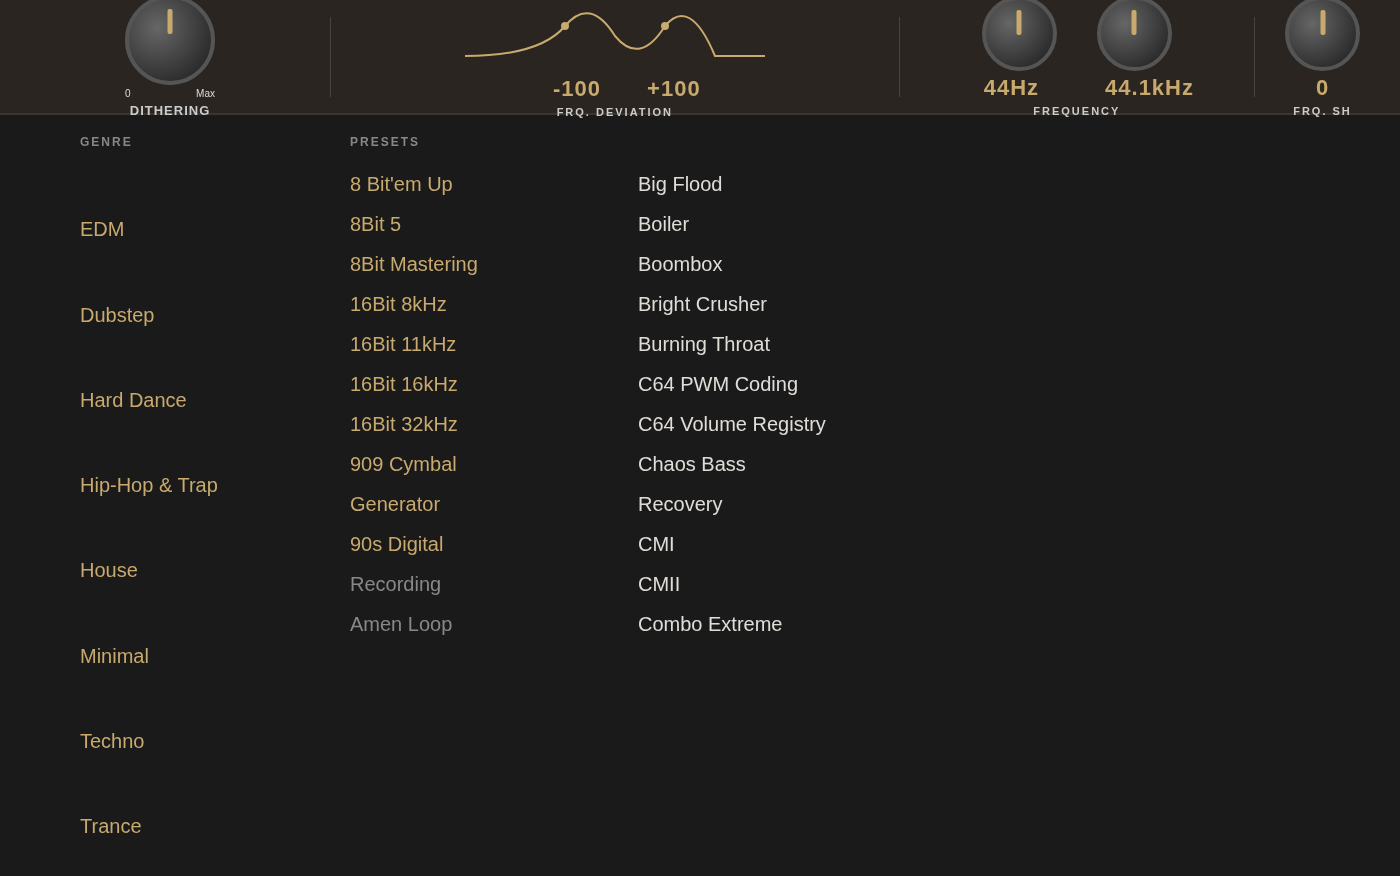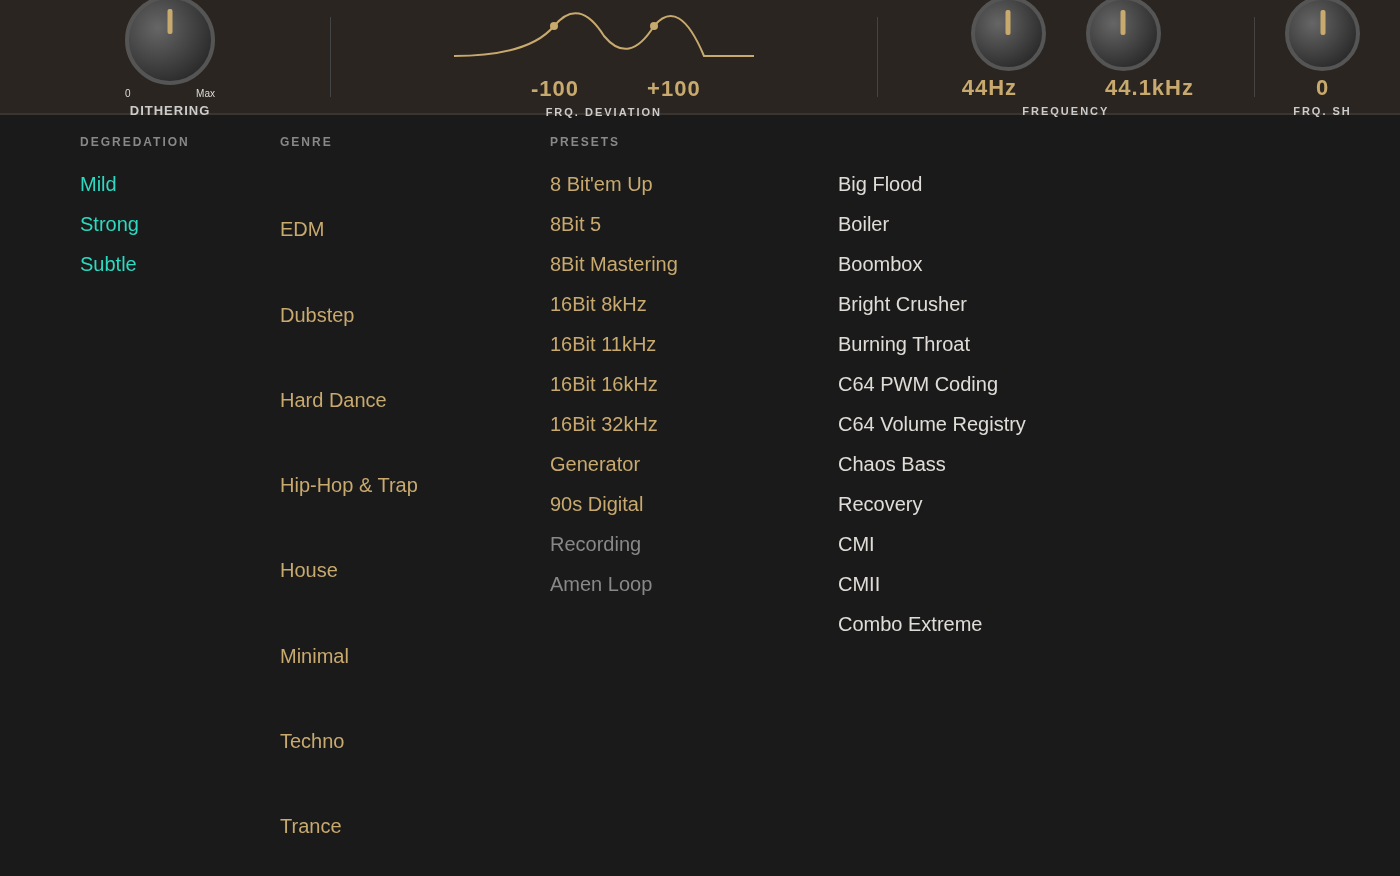--- a/index.html
+++ b/index.html
@@ -106,21 +106,21 @@
     .frq-deviation-section {
       display: flex;
       flex-direction: column;
       align-items: center;
       padding: 0 30px;
       flex: 1;
     }
 
     .frq-range-row {
       display: flex;
-      gap: 68px;
+      gap: 46px;
       align-items: flex-end;
       margin-left: 24px;
     }
 
     .frequency-section {
       display: flex;
       flex-direction: column;
       align-items: center;
       padding: 0 50px;
     }
@@ -258,26 +258,20 @@
       </div>
       <div class="value-display" style="margin-top:4px;">0</div>
       <div class="value-label">FRQ. SH</div>
     </div>
 
   </div>
 </div>
 
 <div class="main-content">
 
-  <div class="column col-degradation">
-    <div class="column-header">DEGREDATION</div>
-    <div class="menu-item menu-item-cyan">Mild</div>
-    <div class="menu-item menu-item-cyan">Strong</div>
-    <div class="menu-item menu-item-cyan">Subtle</div>
-  </div>
 
   <div class="column col-genre">
     <div class="column-header">GENRE</div>
     <div class="menu-item menu-item-orange">EDM</div>
     <div class="menu-item menu-item-orange">Dubstep</div>
     <div class="menu-item menu-item-orange">Hard Dance</div>
     <div class="menu-item menu-item-orange">Hip-Hop &amp; Trap</div>
     <div class="menu-item menu-item-orange">House</div>
     <div class="menu-item menu-item-orange">Minimal</div>
     <div class="menu-item menu-item-orange">Techno</div>
@@ -288,20 +282,21 @@
 
     <div class="column col-presets1">
       <div class="column-header">PRESETS</div>
       <div class="menu-item menu-item-orange">8 Bit'em Up</div>
       <div class="menu-item menu-item-orange">8Bit 5</div>
       <div class="menu-item menu-item-orange">8Bit Mastering</div>
       <div class="menu-item menu-item-orange">16Bit 8kHz</div>
       <div class="menu-item menu-item-orange">16Bit 11kHz</div>
       <div class="menu-item menu-item-orange">16Bit 16kHz</div>
       <div class="menu-item menu-item-orange">16Bit 32kHz</div>
+      <div class="menu-item menu-item-orange">909 Cymbal</div>
       <div class="menu-item menu-item-orange">Generator</div>
       <div class="menu-item menu-item-orange">90s Digital</div>
       <div class="menu-item menu-item-gray">Recording</div>
       <div class="menu-item menu-item-gray">Amen Loop</div>
     </div>
 
     <div class="column col-presets2">
       <div class="column-header" style="visibility:hidden;">PRESETS</div>
       <div class="menu-item menu-item-white">Big Flood</div>
       <div class="menu-item menu-item-white">Boiler</div>

